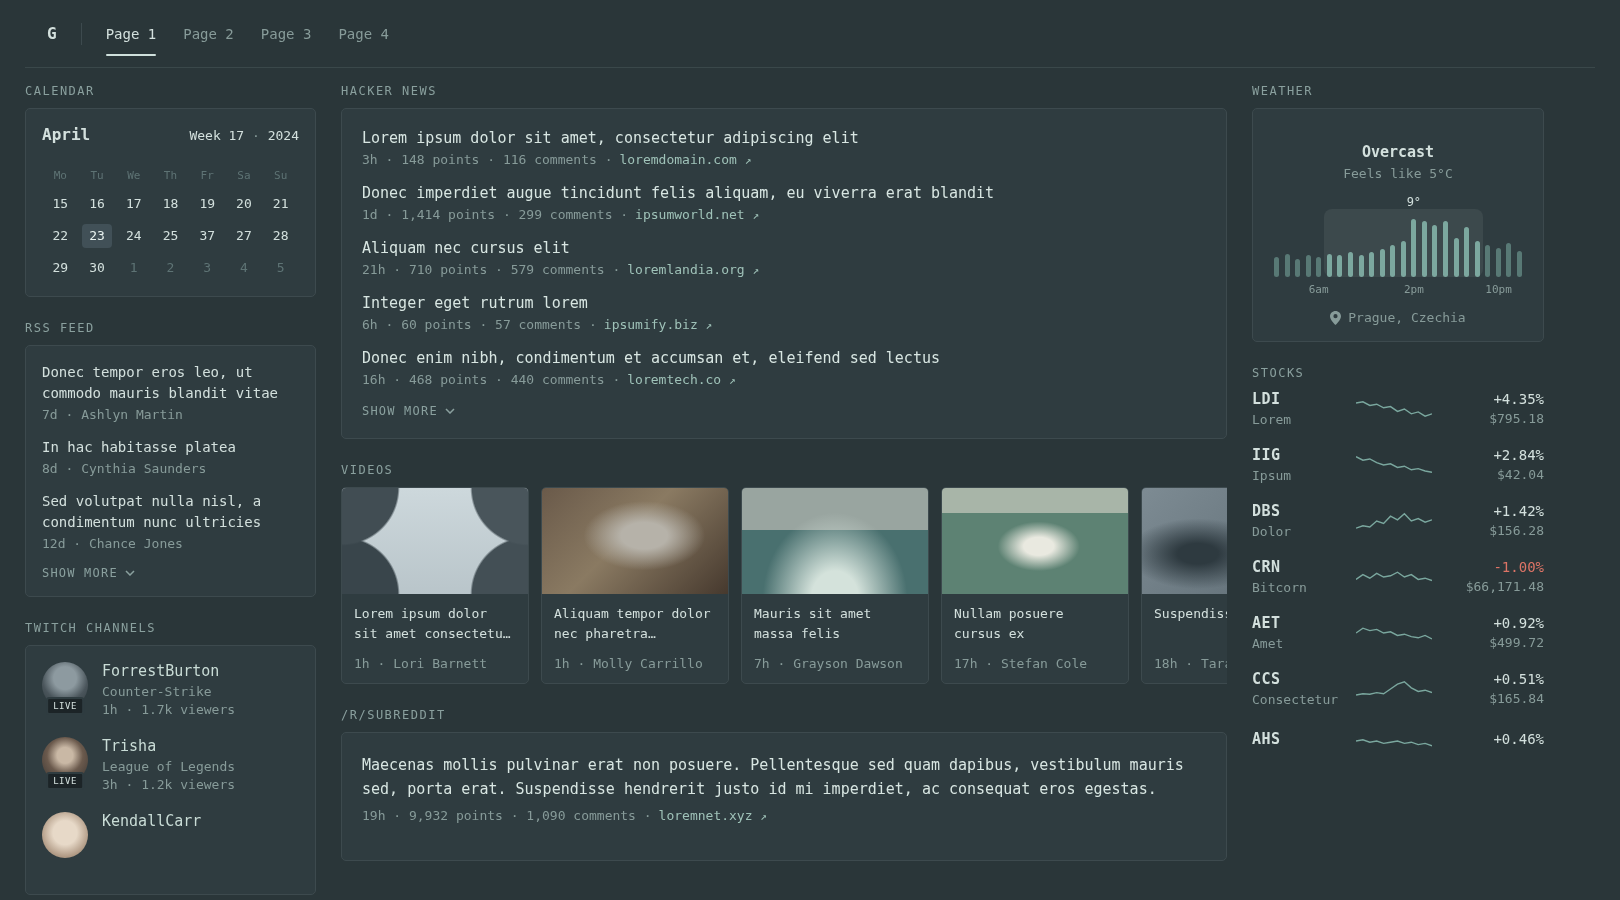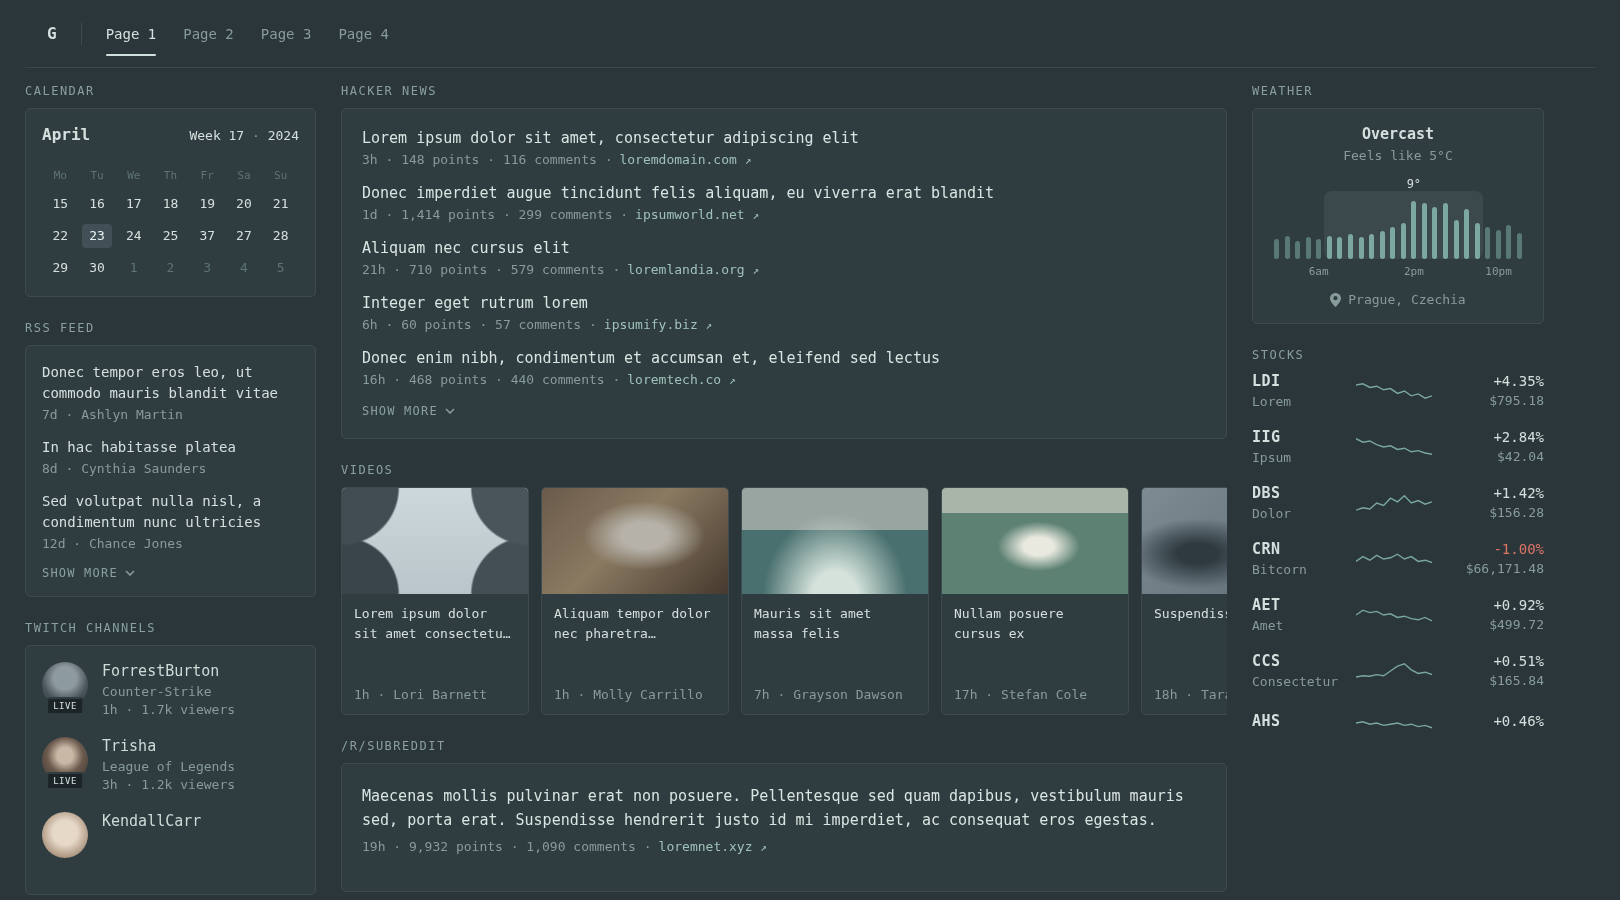--- a/index.html
+++ b/index.html
@@ -67,21 +67,21 @@
   
   .hn-card{padding:20px;}
   .hn-item{margin-bottom:17px;}
   .hn-title{font-size:15px;color:#d8e6e2;display:block;margin-bottom:5px;text-decoration:none;cursor:pointer;}
   .meta{font-size:13px;color:var(--muted);}
   .domain{color:var(--accent);margin-left:7px;text-decoration:none;cursor:pointer;}
   .ext{font-size:11px;}
   .sr-title{font-size:15px;line-height:1.6;color:#d8e6e2;display:block;margin-bottom:7px;text-decoration:none;cursor:pointer;}
   
   .video-row{display:flex;gap:12px;overflow:hidden;}
-  .video-card{width:188px;height:228px;flex:none;background:var(--card);border:1px solid var(--border);border-radius:5px;overflow:hidden;display:flex;flex-direction:column;cursor:pointer;}
+  .video-card{width:188px;height:197px;flex:none;background:var(--card);border:1px solid var(--border);border-radius:5px;overflow:hidden;display:flex;flex-direction:column;cursor:pointer;}
   .thumb{height:106px;width:100%;flex:none;}
   .thumb-cross-sky{background:
     radial-gradient(circle at 0% 0%,#414d53 0 26%,transparent 27%),
     radial-gradient(circle at 100% 0%,#49555b 0 26%,transparent 27%),
     radial-gradient(circle at 0% 100%,#39454b 0 26%,transparent 27%),
     radial-gradient(circle at 100% 100%,#434f55 0 26%,transparent 27%),
     linear-gradient(180deg,#cdd8dc,#b9c5ca);}
   .thumb-camera-hands{background:
     radial-gradient(ellipse at 55% 45%,#b6b2a9 0 16%,transparent 42%),
     linear-gradient(135deg,#6a5a4a,#8a7a62 45%,#46392e 100%);}
@@ -91,21 +91,21 @@
   .thumb-canoe{background:
     radial-gradient(ellipse at 52% 55%,#e9e9e0 0 11%,transparent 30%),
     linear-gradient(180deg,#a8b5a8 0 24%,#5d8273 24% 100%);}
   .thumb-fog{background:
     radial-gradient(ellipse at 30% 62%,#2e3a40 0 11%,transparent 38%),
     linear-gradient(135deg,#7d8b93,#5d6b73);}
   .v-body{padding:10px 12px 12px;display:flex;flex-direction:column;flex:1;}
   .v-title{font-size:13px;line-height:1.5;color:var(--text);max-height:40px;overflow:hidden;}
   .v-meta{margin-top:auto;font-size:13px;color:var(--muted);}
   
-  .wx-card{padding:16px 18px 16px;text-align:center;}
+  .wx-card{padding:34px 18px 16px;text-align:center;}
   .wx-cond{font-size:15px;font-weight:600;}
   .wx-feels{font-size:13px;color:var(--muted);margin-top:5px;}
   .wx-chart{position:relative;height:100px;margin-top:16px;}
   .wx-highlight{position:absolute;top:12px;bottom:20px;background:rgba(211,224,221,0.08);border-radius:8px;}
   .wx-peak{position:absolute;top:-2px;font-size:12px;color:var(--text);transform:translateX(-50%);}
   .wx-bars{position:absolute;left:0;right:0;top:16px;bottom:20px;display:flex;align-items:flex-end;justify-content:space-between;padding:0 3px;}
   .wx-bar{width:5px;border-radius:3px;background:var(--bar);opacity:0.65;}
   .wx-bar.day{opacity:1;background:#7ca89f;}
   .wx-times{position:absolute;bottom:0;left:0;right:0;height:14px;}
   .wx-time{position:absolute;transform:translateX(-50%);font-size:11px;color:var(--muted);}

